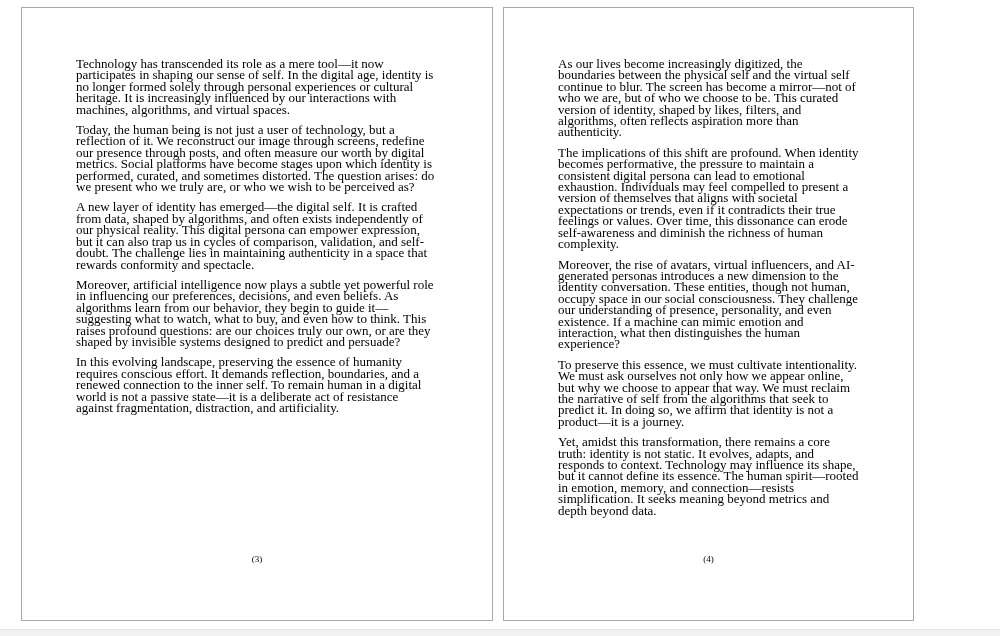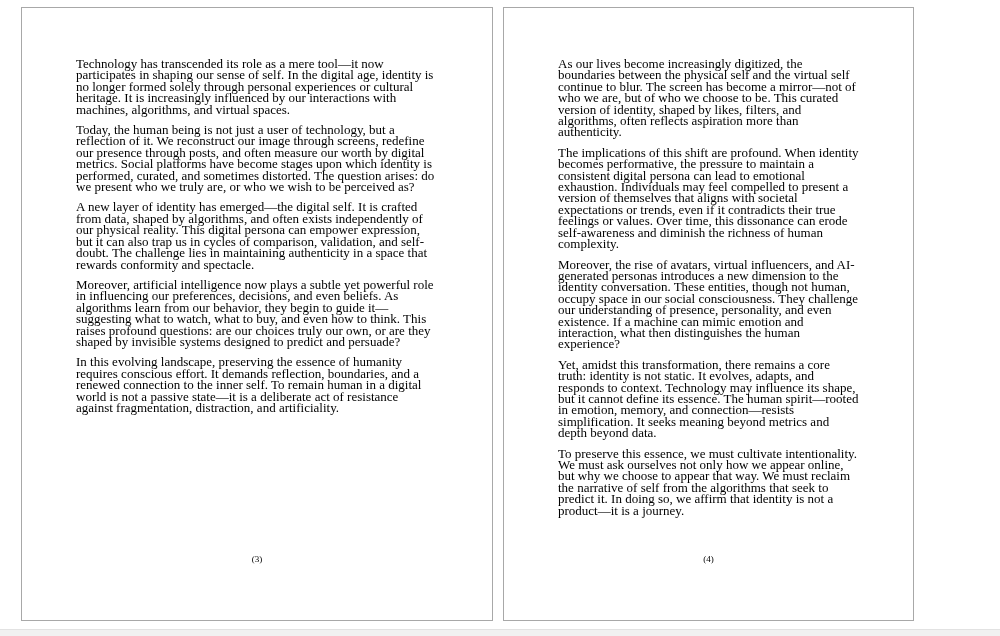--- a/index.html
+++ b/index.html
@@ -71,21 +71,21 @@
       <p>In this evolving landscape, preserving the essence of humanity requires conscious effort. It demands reflection, boundaries, and a renewed connection to the inner self. To remain human in a digital world is not a passive state—it is a deliberate act of resistance against fragmentation, distraction, and artificiality.</p>
     </div>
     <div class="page-number">(3)</div>
   </div>
 
   <div class="page page-right">
     <div class="page-content">
       <p>As our lives become increasingly digitized, the boundaries between the physical self and the virtual self continue to blur. The screen has become a mirror—not of who we are, but of who we choose to be. This curated version of identity, shaped by likes, filters, and algorithms, often reflects aspiration more than authenticity.</p>
       <p>The implications of this shift are profound. When identity becomes performative, the pressure to maintain a consistent digital persona can lead to emotional exhaustion. Individuals may feel compelled to present a version of themselves that aligns with societal expectations or trends, even if it contradicts their true feelings or values. Over time, this dissonance can erode self-awareness and diminish the richness of human complexity.</p>
       <p>Moreover, the rise of avatars, virtual influencers, and AI-generated personas introduces a new dimension to the identity conversation. These entities, though not human, occupy space in our social consciousness. They challenge our understanding of presence, personality, and even existence. If a machine can mimic emotion and interaction, what then distinguishes the human experience?</p>
+      <p>To preserve this essence, we must cultivate intentionality. We must ask ourselves not only how we appear online, but why we choose to appear that way. We must reclaim the narrative of self from the algorithms that seek to predict it. In doing so, we affirm that identity is not a product—it is a journey.</p>
       <p>Yet, amidst this transformation, there remains a core truth: identity is not static. It evolves, adapts, and responds to context. Technology may influence its shape, but it cannot define its essence. The human spirit—rooted in emotion, memory, and connection—resists simplification. It seeks meaning beyond metrics and depth beyond data.</p>
-      <p>To preserve this essence, we must cultivate intentionality. We must ask ourselves not only how we appear online, but why we choose to appear that way. We must reclaim the narrative of self from the algorithms that seek to predict it. In doing so, we affirm that identity is not a product—it is a journey.</p>
     </div>
     <div class="page-number">(4)</div>
   </div>
 
   <div class="bottom-bar"></div>
 
 </div>
 
 </body></html>

